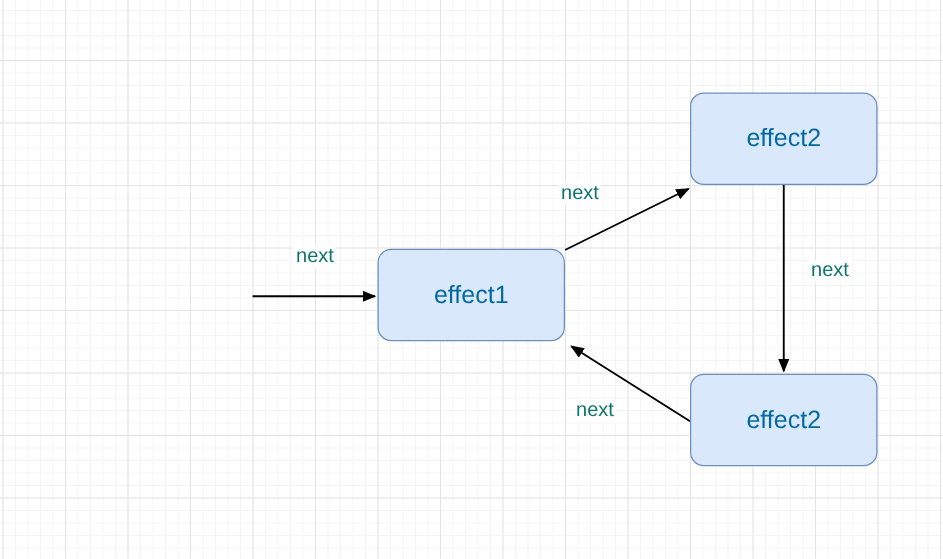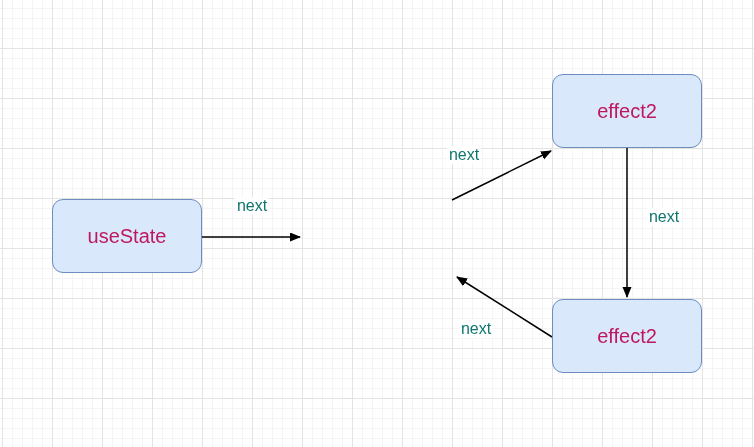--- a/index.html
+++ b/index.html
@@ -32,21 +32,21 @@
     width:150px;
     height:74px;
     box-sizing:border-box;
     background:#dae8fc;
     border:1px solid #6c8ebf;
     border-radius:11px;
     display:flex;
     align-items:center;
     justify-content:center;
     font-size:20px;
-    color:#be185d;
+    color:#0369a1;
     white-space:nowrap;
   }
   .node-usestate      {left:52px;  top:199px;}
   .node-effect1       {left:302px; top:199px;}
   .node-effect2-top   {left:552px; top:74px;}
   .node-effect2-bottom{left:552px; top:299px;}
   .edge-label{
     position:absolute;
     transform:translate(-50%,-50%);
     font-size:16px;
@@ -80,21 +80,21 @@
       <marker id="arrowhead" markerUnits="userSpaceOnUse" markerWidth="12" markerHeight="10" refX="10" refY="4.5" orient="auto">
         <path d="M0,0 L11,4.5 L0,9 Z" fill="#000"></path>
       </marker>
     </defs>
     <line x1="202" y1="237" x2="300" y2="237" stroke="#000" stroke-width="1.5" marker-end="url(#arrowhead)"></line>
     <line x1="452" y1="200" x2="551" y2="151" stroke="#000" stroke-width="1.5" marker-end="url(#arrowhead)"></line>
     <line x1="627" y1="148" x2="627" y2="297" stroke="#000" stroke-width="1.5" marker-end="url(#arrowhead)"></line>
     <line x1="552" y1="337" x2="457" y2="277" stroke="#000" stroke-width="1.5" marker-end="url(#arrowhead)"></line>
   </svg>
 
-  <div class="node node-usestate">useState</div>
+  <div class="node node-effect1">effect1</div>
   <div class="node node-effect2-top">effect2</div>
   <div class="node node-effect2-bottom">effect2</div>
 
   <div class="edge-label edge-label-1">next</div>
   <div class="edge-label edge-label-2">next</div>
   <div class="edge-label edge-label-3">next</div>
   <div class="edge-label edge-label-4">next</div>
 
 </div>
 

